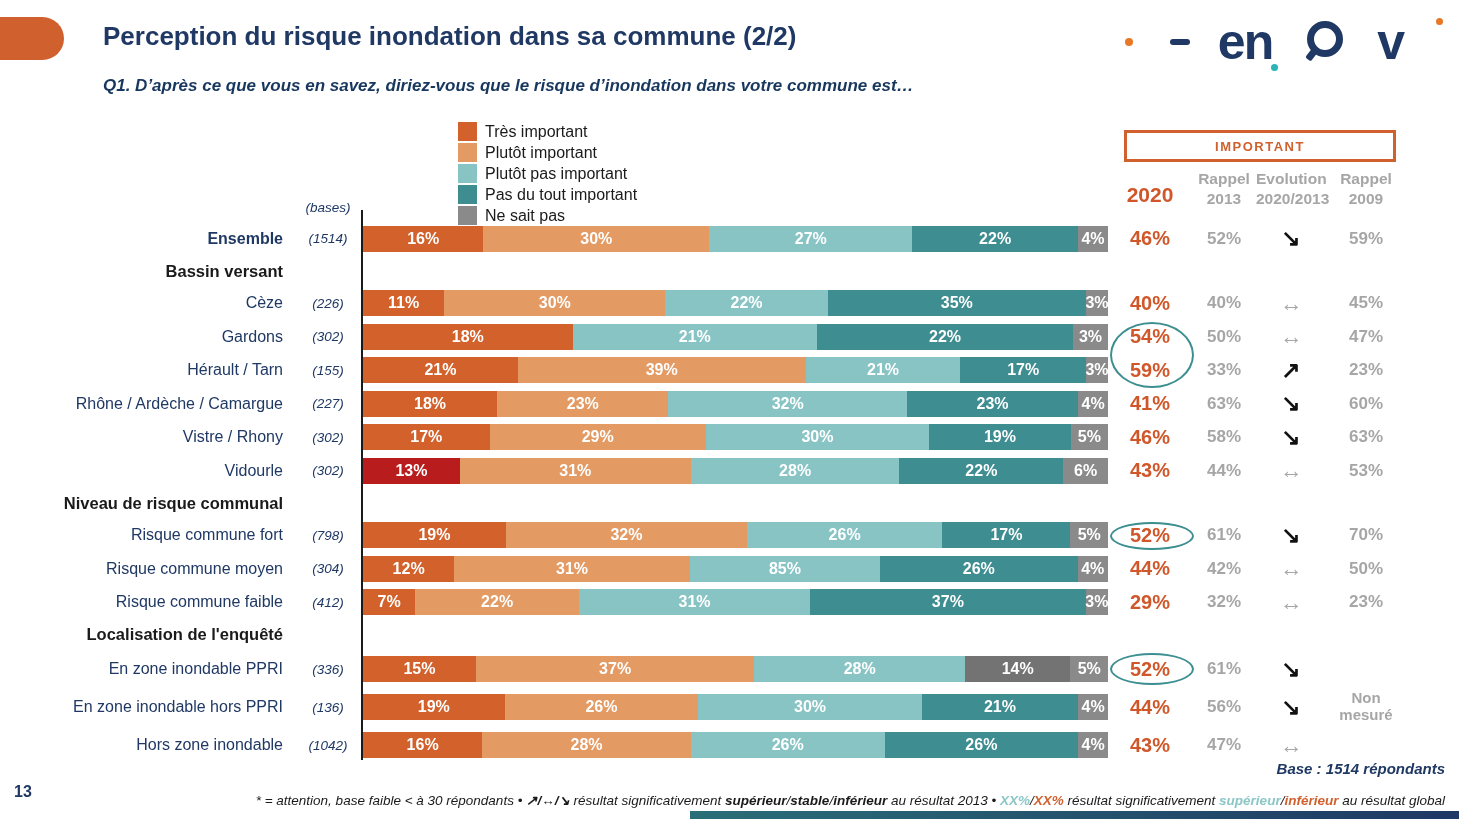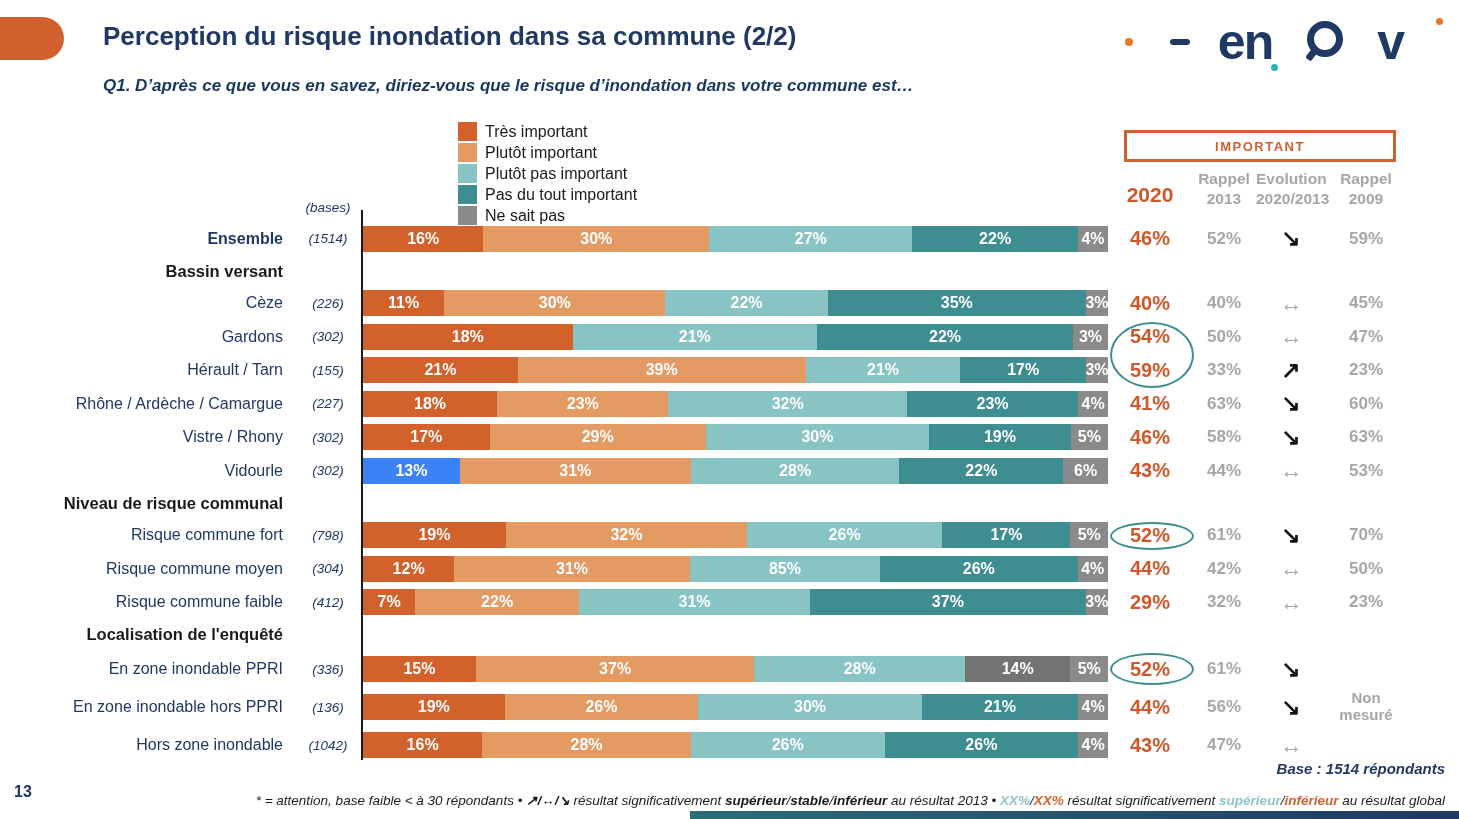--- a/index.html
+++ b/index.html
@@ -236,21 +236,21 @@
         </div>
         <div class="cell-2020"><span class="v2020">46%</span></div>
         <div class="cell-2013">58%</div>
         <div class="cell-evo"><span class="evo-sig">↘</span></div>
         <div class="cell-2009">63%</div>
       </div>
       <div class="row row-data">
         <div class="cell-label">Vidourle</div>
         <div class="cell-base">(302)</div>
         <div class="cell-bar">
-          <div class="seg" style="flex:13;background:#3b82f6">13%</div>
+          <div class="seg" style="flex:13;background:#b91c1c">13%</div>
           <div class="seg" style="flex:31;background:#e49a63">31%</div>
           <div class="seg" style="flex:28;background:#89c4c5">28%</div>
           <div class="seg" style="flex:22;background:#3e8d91">22%</div>
           <div class="seg" style="flex:6;background:#8a8a8a">6%</div>
         </div>
         <div class="cell-2020"><span class="v2020">43%</span></div>
         <div class="cell-2013">44%</div>
         <div class="cell-evo"><span class="evo-stable">↔</span></div>
         <div class="cell-2009">53%</div>
       </div>

